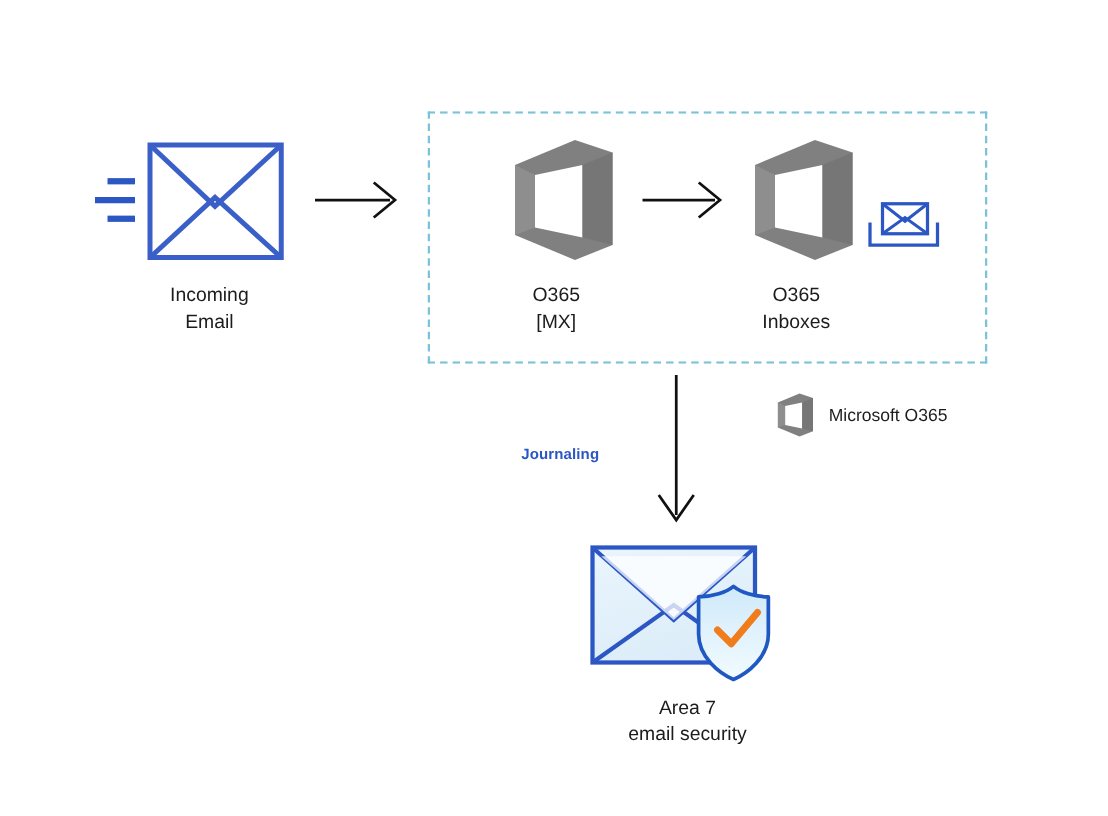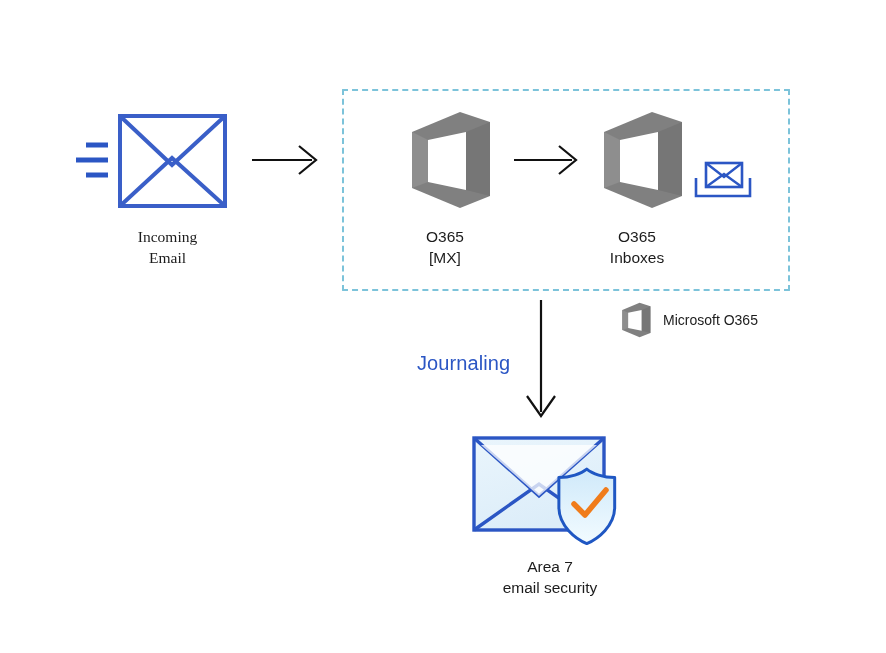--- a/index.html
+++ b/index.html
@@ -30,51 +30,51 @@
     font-size: 15.5px;
     line-height: 21px;
     color: #1c1c1c;
     white-space: pre-line;
     font-family: "Liberation Sans", sans-serif;
   }
   .caption.two-line { line-height: 21px; }
 
   
   #incoming-email-group { left: 60px; top: 108px; width: 215px; height: 130px; }
-  #incoming-email-caption { left: 60px; top: 226px; width: 215px; font-family: Liberation Serif, serif; }
+  #incoming-email-caption { left: 60px; top: 226px; width: 215px; }
 
   
   #o365-boundary {
     left: 342px;
     top: 89px;
     width: 448px;
     height: 202px;
     border: 2px dashed #7cc3da;
     box-sizing: border-box;
     border-radius: 1px;
   }
 
   #o365-mx-caption { left: 360px; top: 226px; width: 170px; }
   #o365-inboxes-caption { left: 552px; top: 226px; width: 170px; }
 
   
-  #legend-group { left: 618px; top: 302px; height: 36px; display: flex; align-items: center; gap: 9px; justify-content: space-between; }
+  #legend-group { left: 618px; top: 314px; height: 36px; display: flex; align-items: center; gap: 9px; justify-content: space-between; }
   #legend-label {
     font-size: 14px;
     color: #1c1c1c;
     white-space: nowrap;
     font-family: "Liberation Sans", sans-serif;
   }
 
   
   #journaling-label {
     left: 417px;
     top: 353px;
-    font-size: 20px;
-    font-weight: normal;
+    font-size: 12px;
+    font-weight: bold;
     color: #2b56c4;
     letter-spacing: 0.1px;
     white-space: nowrap;
     font-family: "Liberation Sans", sans-serif;
   }
 
   
   #area1-group { left: 468px; top: 432px; width: 165px; height: 115px; }
   #area1-caption { left: 455px; top: 556px; width: 190px; }
 

